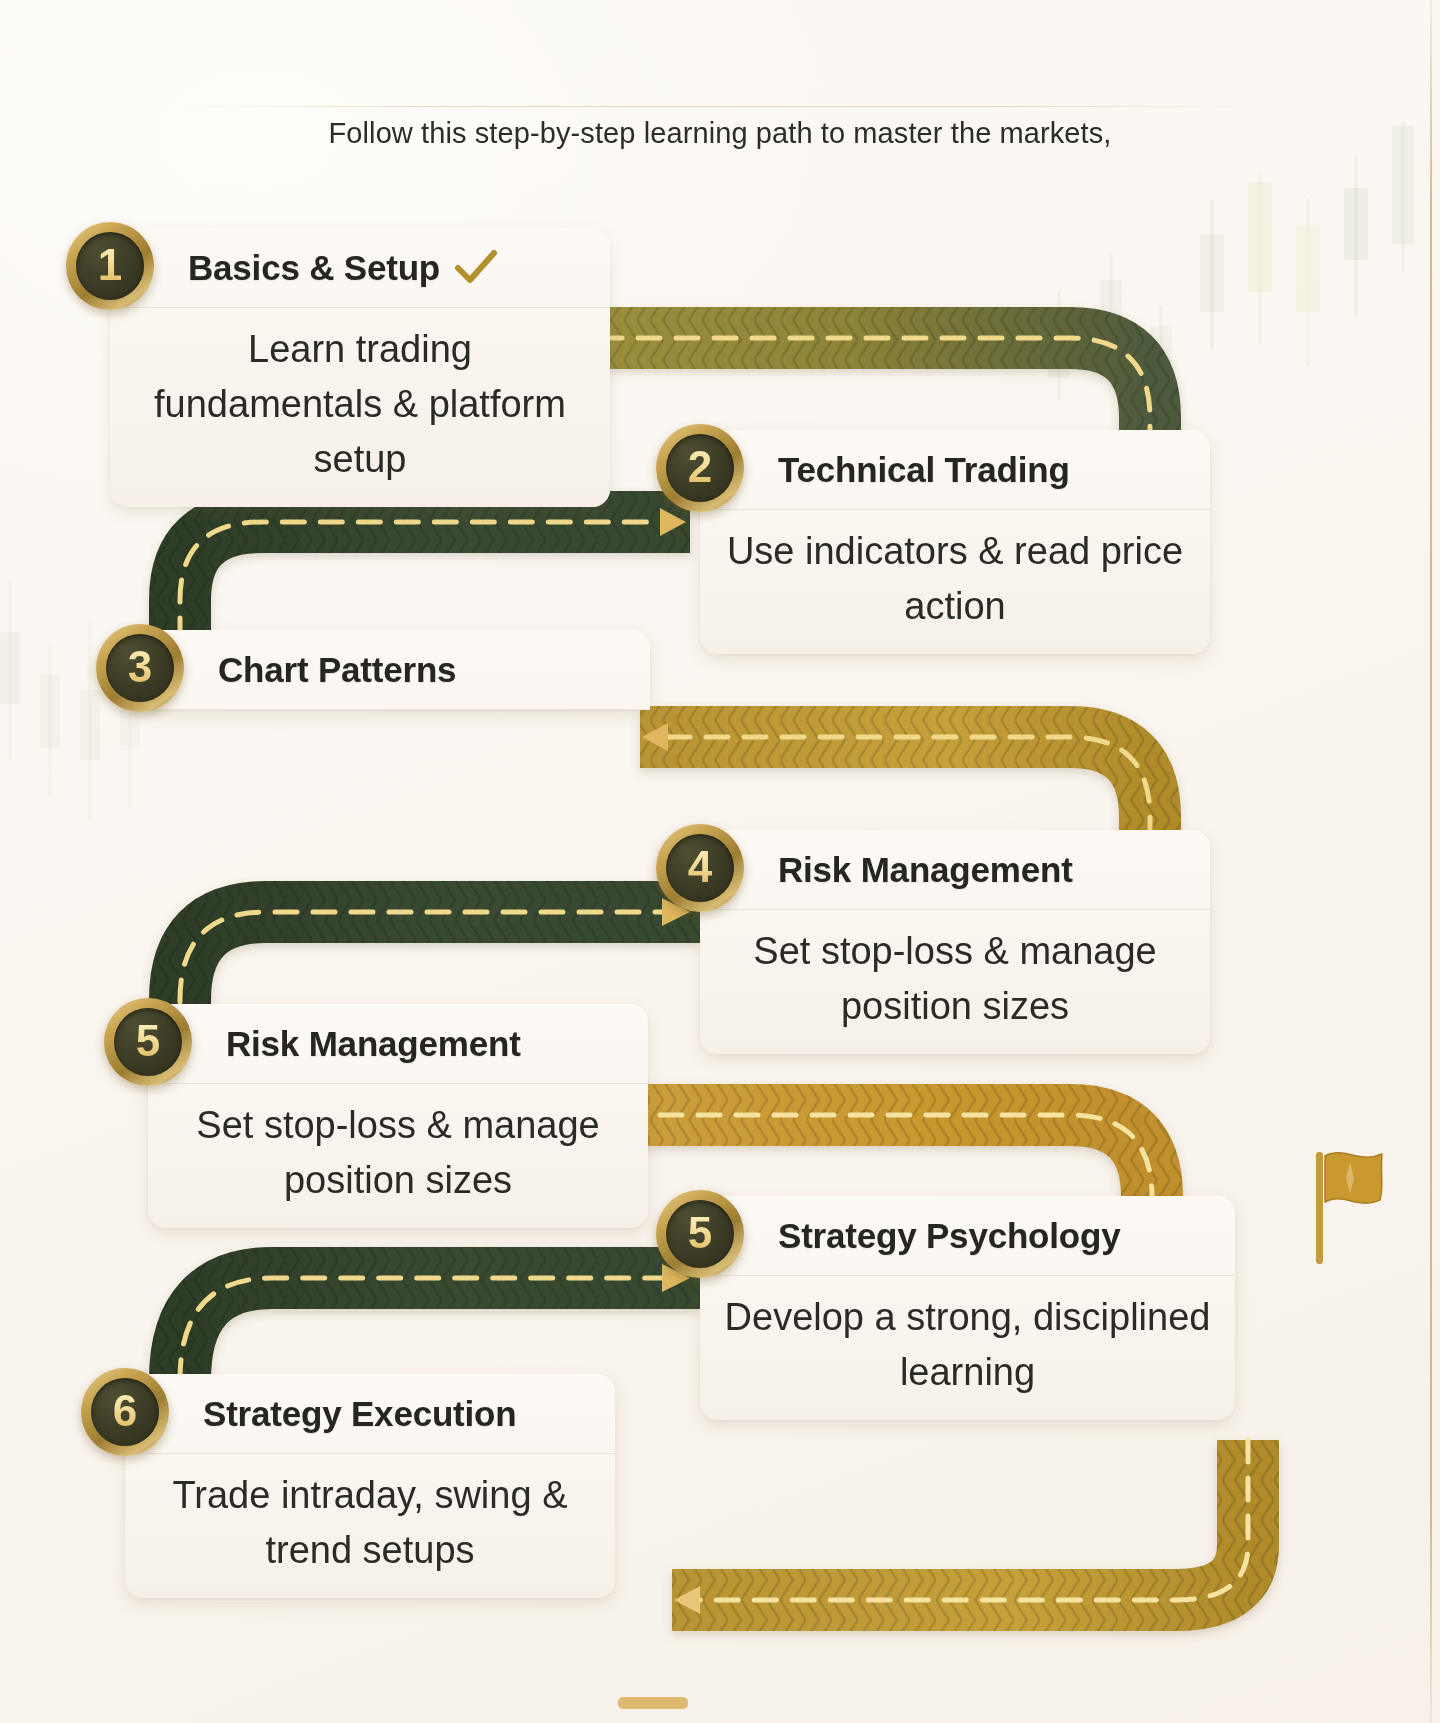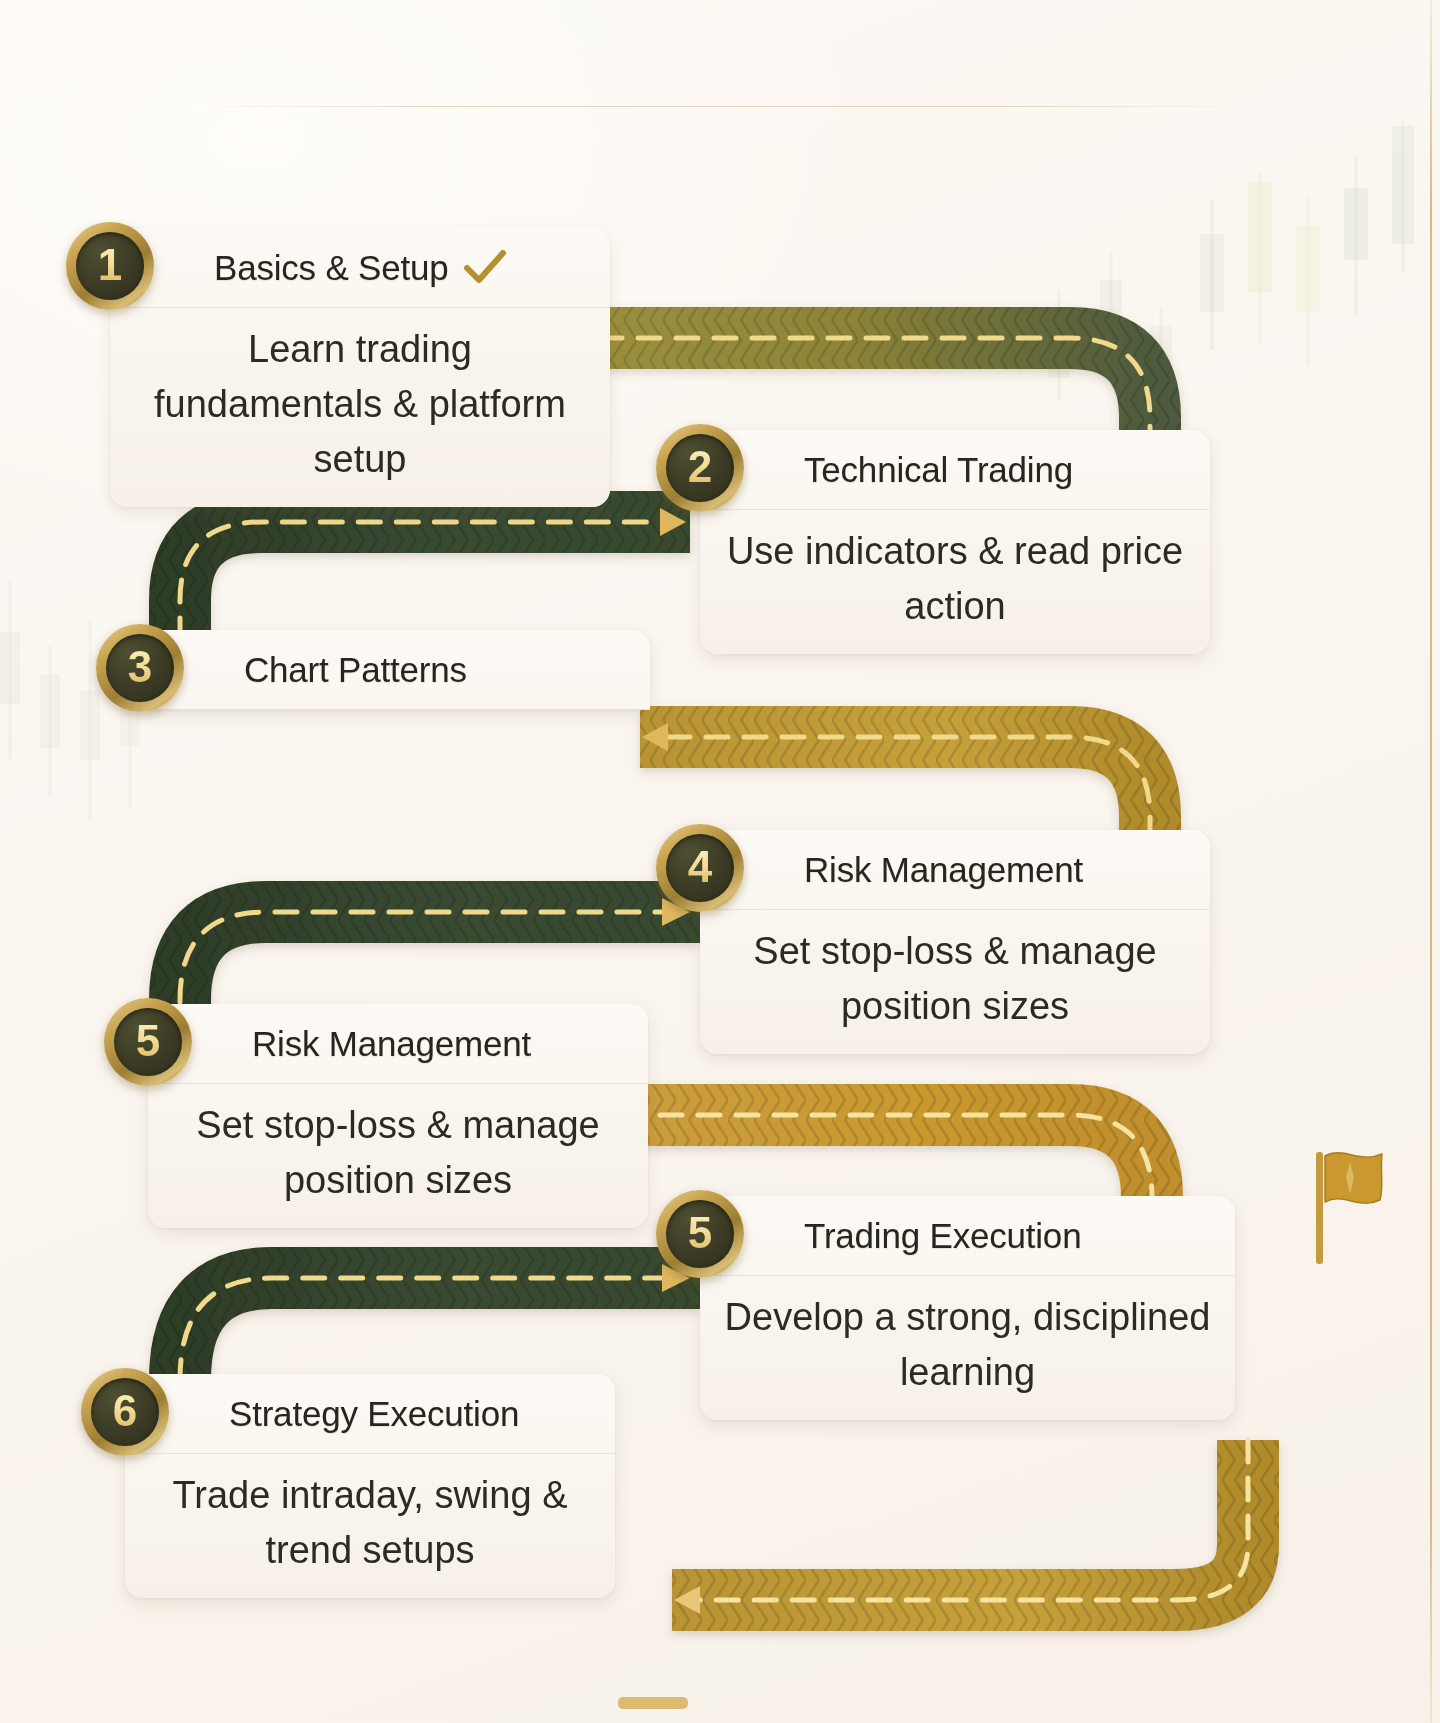--- a/index.html
+++ b/index.html
@@ -82,26 +82,25 @@
     display: flex;
     align-items: center;
     border-radius: 18px 18px 0 0;
     background: linear-gradient(180deg, #fdfaf6 0%, #faf6f0 100%);
     border-bottom: 1px solid rgba(190,172,140,.30);
     padding-left: 78px;
     padding-right: 18px;
   }
   .card-title {
     font-size: 35px;
-    font-weight: 400;
+    font-weight: 700;
     color: #262620;
     white-space: nowrap;
     text-shadow: 0 1px 1px rgba(140,120,80,.18);
     letter-spacing: -.2px;
-    margin-left: 26px;
   }
   .check-icon {
     margin-left: 14px;
     display: inline-flex;
     align-items: center;
   }
   .card-body {
     padding: 14px 24px 20px 24px;
     text-align: center;
     font-size: 38px;
@@ -196,20 +195,21 @@
     </div>
     <div class="candle" style="left:130px; top:148px; width:20px; height:140px;">
       <div class="wick" style="background:rgba(170,185,160,.22)"></div>
       <div class="body" style="top:20px; height:58px; background:rgba(178,190,168,.22)"></div>
     </div>
   </div>
 
   <div class="edge-line" style="right:8px;"></div>
 
   <div class="title-rule"></div>
+  <div class="page-subtitle">Follow this step-by-step learning path to master the markets,</div>
 
   <svg class="roads" viewBox="0 0 1440 1723" width="1440" height="1723" preserveAspectRatio="none">
     <defs>
       <linearGradient id="gOlive" x1="0" y1="0" x2="1" y2="0">
         <stop offset="0%" stop-color="#9b8f3e"></stop>
         <stop offset="45%" stop-color="#8d8438"></stop>
         <stop offset="100%" stop-color="#4d5a3c"></stop>
       </linearGradient>
       <linearGradient id="gGreen" x1="0" y1="0" x2="1" y2="0">
         <stop offset="0%" stop-color="#2e3d28"></stop>
@@ -357,21 +357,21 @@
     <div class="card-body">Set stop-loss &amp; manage position sizes</div>
   </div>
 
   <div class="step-card" style="left:700px; top:1196px; width:535px;">
     <div class="badge">
       <div class="badge-inner">
         <span class="badge-num">5</span>
       </div>
     </div>
     <div class="card-head">
-      <span class="card-title">Trading Execution</span>
+      <span class="card-title">Strategy Psychology</span>
     </div>
     <div class="card-body">Develop a strong, disciplined learning</div>
   </div>
 
   <div class="step-card" style="left:125px; top:1374px; width:490px;">
     <div class="badge">
       <div class="badge-inner">
         <span class="badge-num">6</span>
       </div>
     </div>

